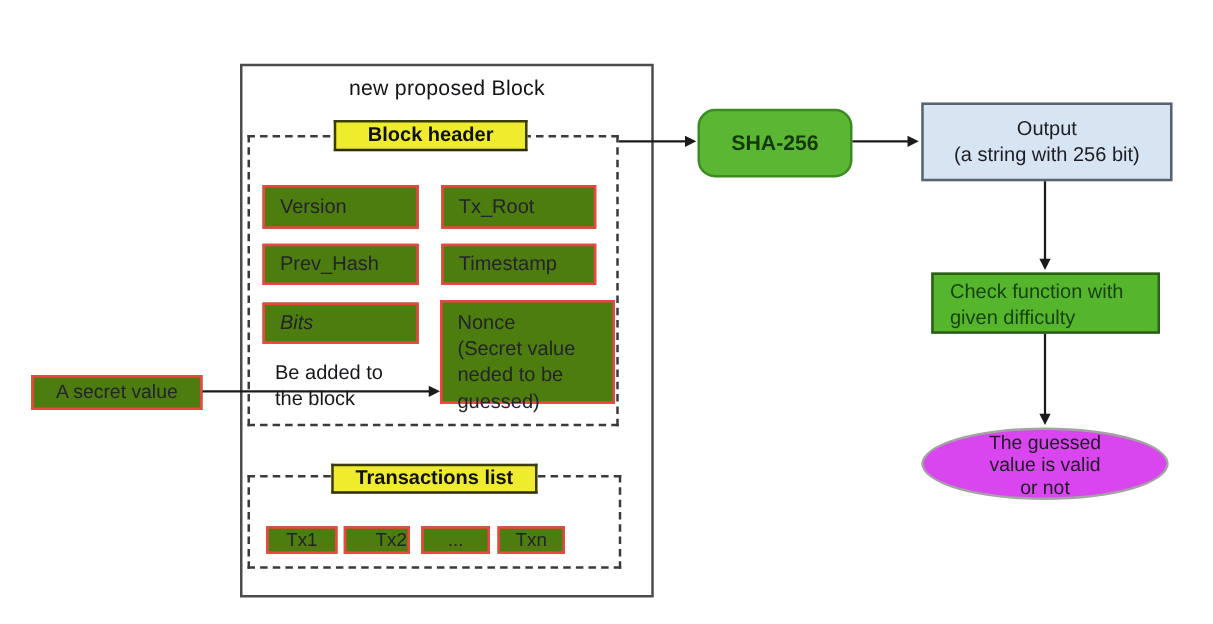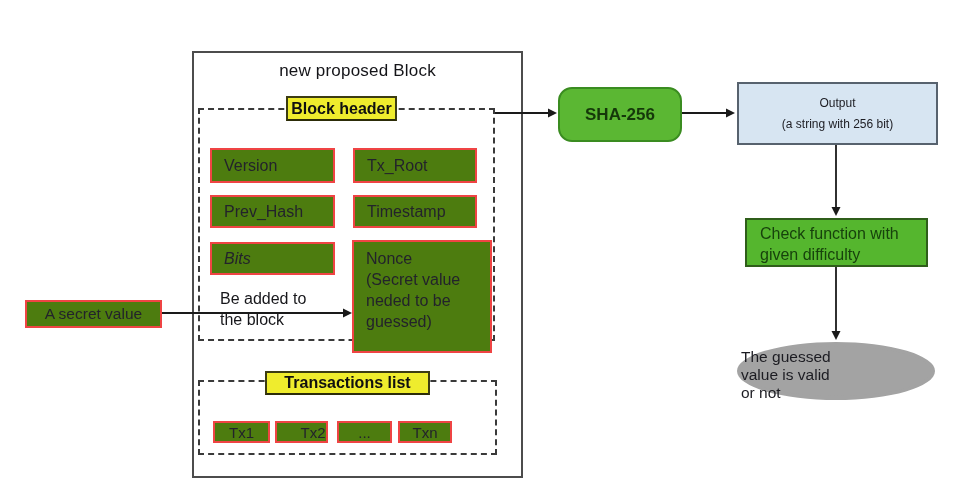--- a/index.html
+++ b/index.html
@@ -47,40 +47,40 @@
     position: absolute;
     background: #efec2d;
     border: 2px solid #3c3c12;
     border-bottom-color: #2c2c08;
     z-index: 2;
     text-align: center;
     font-size: 16px;
     font-weight: 600;
     color: #101010;
   }
-  .hdr-label { left: 286px; top: 96px; width: 111px; height: 25px; line-height: 21px; }
+  .hdr-label { left: 267px; top: 96px; width: 155px; height: 25px; line-height: 21px; }
   .tx-label  { left: 265px; top: 371px; width: 165px; height: 24px; line-height: 20px; }
 
   
   .blue-box {
     position: absolute;
     background: #4d7c0f;
     border: 2px solid #ef4444;
     font-size: 16px;
     color: #23232b;
     z-index: 2;
   }
   .field { padding-left: 12px; display: flex; align-items: center; }
   .f-version   { left: 210px; top: 148px; width: 125px; height: 35px; }
   .f-txroot    { left: 353px; top: 148px; width: 124px; height: 35px; }
   .f-prevhash  { left: 210px; top: 195px; width: 125px; height: 33px; }
   .f-timestamp { left: 353px; top: 195px; width: 124px; height: 33px; }
   .f-bits      { left: 210px; top: 242px; width: 125px; height: 33px; font-style: italic; }
   .f-nonce {
-    left: 352px; top: 240px; width: 140px; height: 113px;
+    left: 352px; top: 240px; width: 140px; height: 83px;
     padding: 6px 6px 6px 12px;
     line-height: 21px;
   }
   .f-nonce span { display: block; }
 
   .added-note {
     position: absolute;
     left: 220px; top: 288px;
     width: 132px;
     font-size: 16px;
@@ -124,21 +124,21 @@
     font-weight: 600;
     color: #15380a;
   }
   .output-node {
     position: absolute;
     left: 737px; top: 82px;
     width: 201px; height: 63px;
     background: #d7e5f2;
     border: 2px solid #57626e;
     text-align: center;
-    font-size: 12px;
+    font-size: 16px;
     line-height: 21px;
     padding-top: 9px;
     color: #1c1c22;
   }
   .output-node span { display: block; }
 
   .check-node {
     position: absolute;
     left: 745px; top: 218px;
     width: 183px; height: 49px;
@@ -149,23 +149,24 @@
     padding: 3px 0 16px 13px;
     color: #17420c;
     font-weight: 500;
   }
   .check-node span { display: block; }
 
   .result-ellipse {
     position: absolute;
     left: 737px; top: 342px;
     width: 198px; height: 58px;
-    background: #a3a3a3;
-    border: 4px solid #a3a3a3;
+    background: #d946ef;
+    border: 2px solid #a3a3a3;
     border-radius: 50%;
+    text-align: center;
     font-size: 15.5px;
     line-height: 18px;
     padding-top: 2px;
     color: #1c1c22;
   }
   .result-ellipse span { display: block; }
 
   
   .arrows {
     position: absolute;

